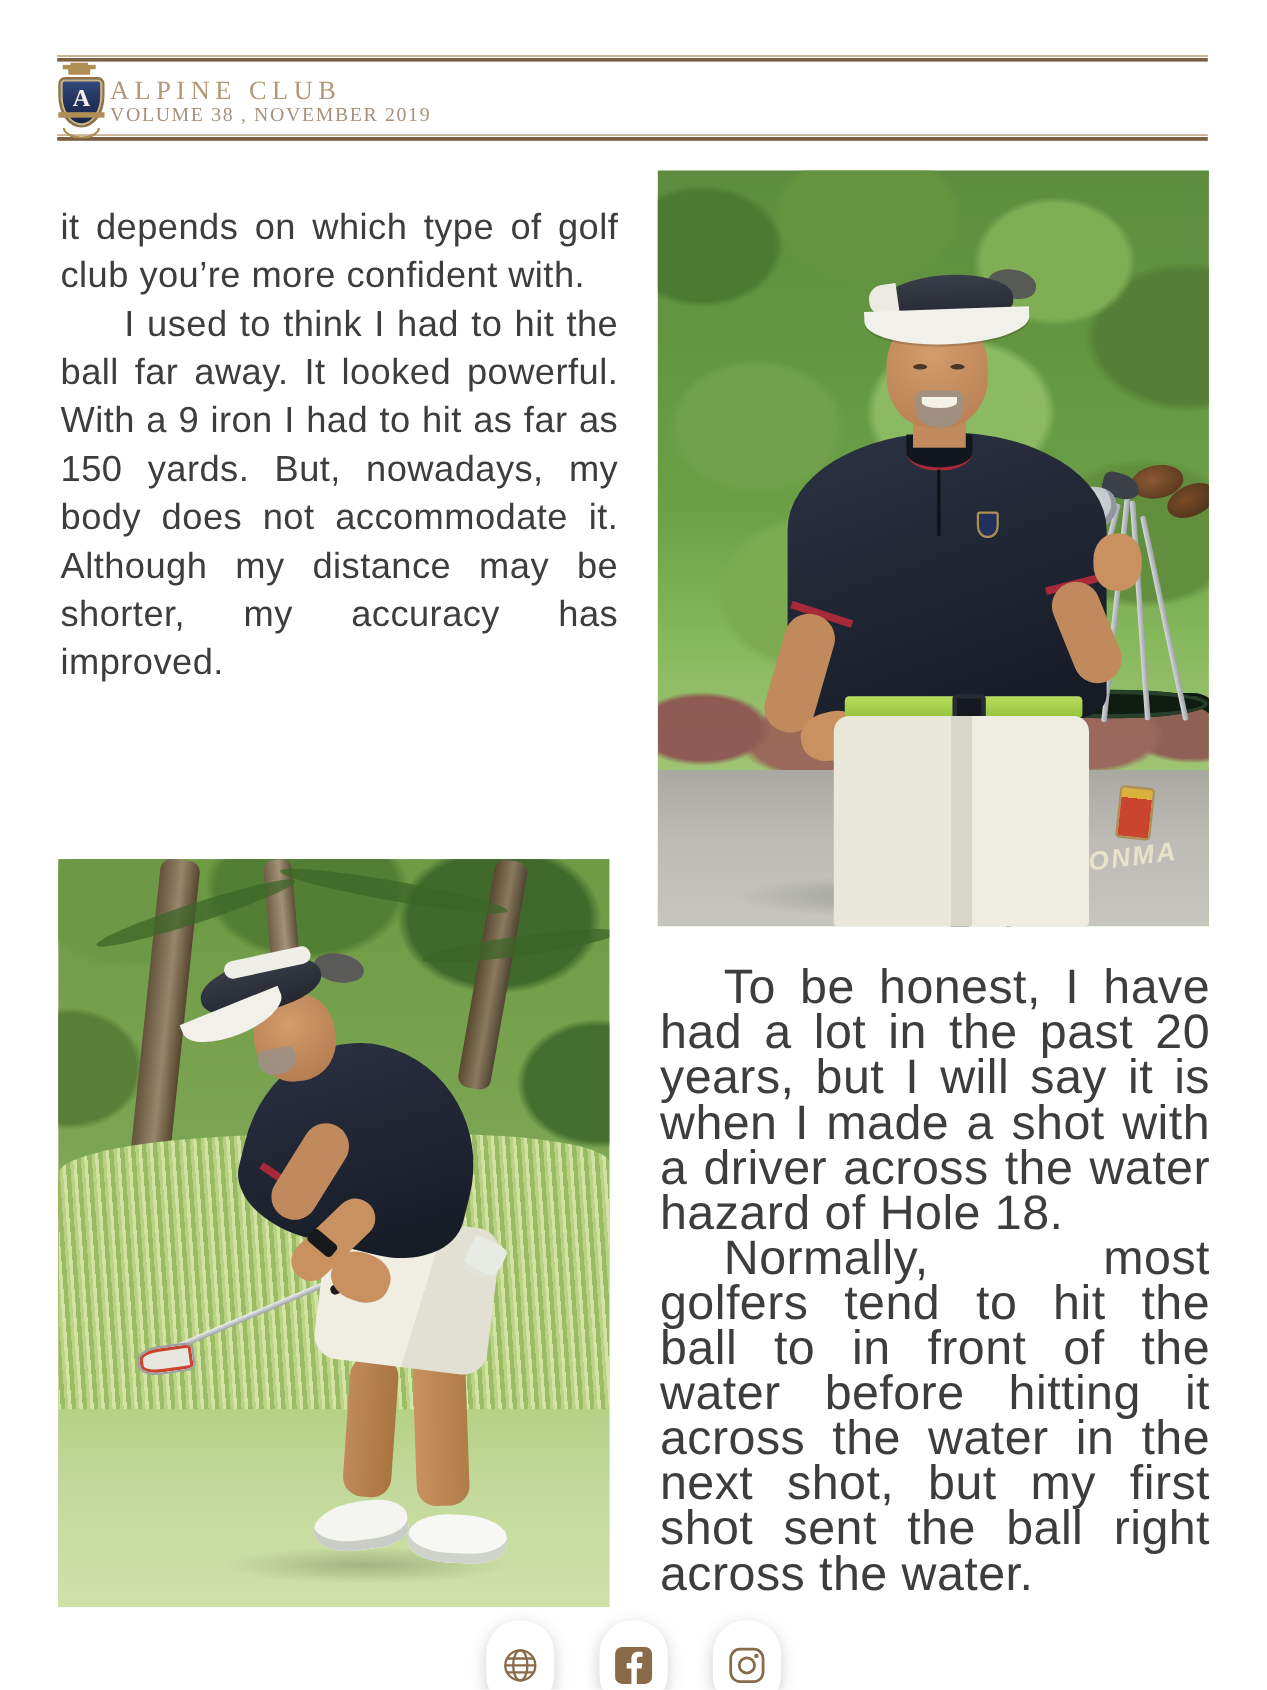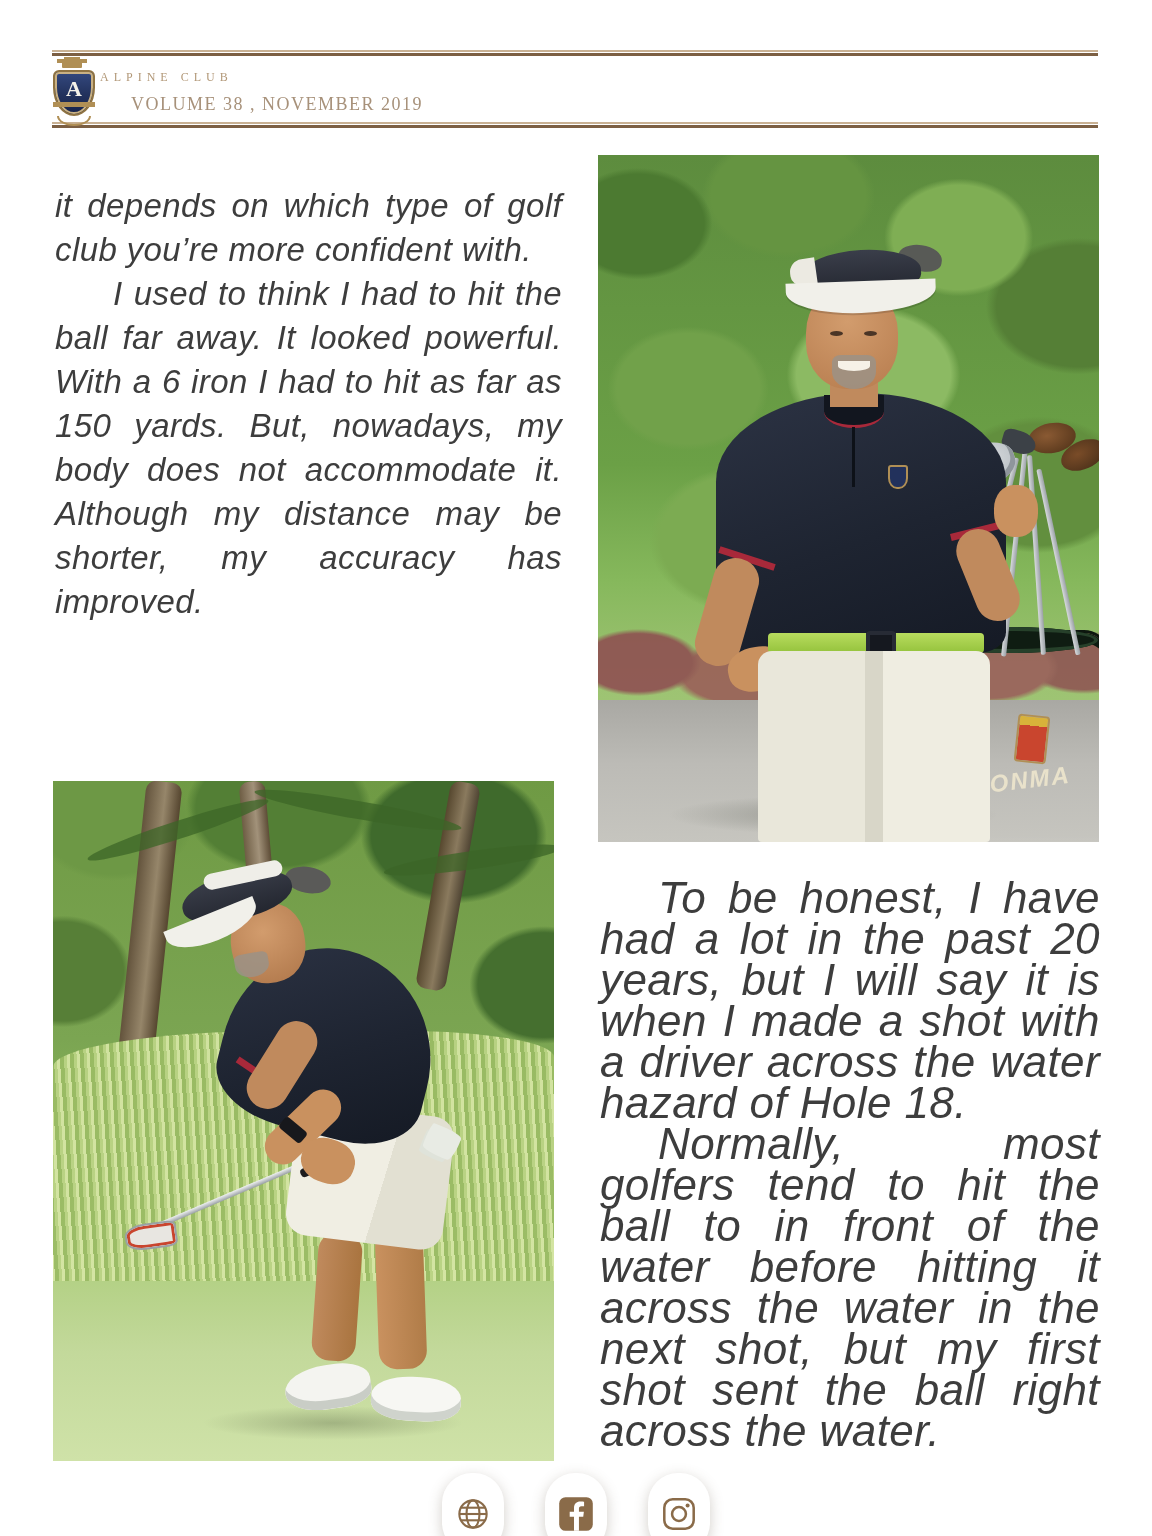--- a/index.html
+++ b/index.html
@@ -20,28 +20,28 @@
   .crest-shield{position:absolute;left:3px;top:12px;width:38px;height:42px;
     background:linear-gradient(180deg,#34497f 0%,#22315c 55%,#18244c 100%);
     border:2px solid #8f7342;box-shadow:inset 0 0 0 2px #c9b184;
     border-radius:6px 6px 50% 50%/6px 6px 62% 62%;
     display:flex;align-items:center;justify-content:center;}
   .crest-letter{color:#f4f1e8;font-family:"Liberation Serif",serif;font-size:22px;font-weight:bold;margin-top:-8px;}
   .crest-band{position:absolute;left:3px;top:44px;width:42px;height:5px;background:#b08f55;}
   .crest-ribbon{position:absolute;left:7px;top:58px;width:30px;height:8px;border:2px solid #b08f55;border-top:none;
     border-radius:0 0 50% 50%/0 0 100% 100%;}
   .brand{position:absolute;left:100px;top:70px;font-family:"Liberation Serif",serif;
-    font-size:12px;letter-spacing:5px;color:var(--brand-tan,#b29878);}
+    font-size:24px;letter-spacing:5px;color:var(--brand-tan,#b29878);}
   .edition{position:absolute;left:100px;top:94px;font-family:"Liberation Serif",serif;
-    font-size:18px;letter-spacing:1.5px;color:#a7917a;margin-left:31px;}
+    font-size:18px;letter-spacing:1.5px;color:#a7917a;}
 
   
   .col-left{position:absolute;left:55px;top:184px;width:507px;color:var(--body-ink,#3d3d3d);}
   .col-right{position:absolute;left:600px;top:877px;width:500px;color:var(--body-ink,#3d3d3d);}
-  .para{font-size:33px;line-height:44px;text-align:justify;letter-spacing:.4px;margin:0;font-style:italic;}
+  .para{font-size:33px;line-height:44px;text-align:justify;letter-spacing:.4px;margin:0;}
   .para.indent{text-indent:58px;}
   .col-right .para{line-height:41px;font-size:44px;}
   .q-head{font-size:36px;line-height:47px;font-weight:bold;color:var(--heading-ink,#161616);
     letter-spacing:.2px;margin:0;}
   .col-left .q-head{margin-top:25px;margin-bottom:10px;}
   .col-right .q-head{margin-bottom:8px;}
 
   
   .photo{position:absolute;overflow:hidden;}
   .photo *{position:absolute;}
@@ -195,21 +195,21 @@
     <span class="crest-letter">A</span>
   </div>
   <div class="crest-band"></div>
   <div class="crest-ribbon"></div>
 </div>
 <div class="brand">ALPINE CLUB</div>
 <div class="edition">VOLUME  38 , NOVEMBER 2019</div>
 
 <div class="col-left">
   <p class="para">it depends on which type of golf club you’re more confident with.</p>
-  <p class="para indent">I used to think I had to hit the ball far away. It looked powerful. With a 6 iron I had to hit as far as 150 yards. But, nowadays, my body does not accommodate it. Although my distance may be shorter, my accuracy has improved.</p>
+  <p class="para indent">I used to think I had to hit the ball far away. It looked powerful. With a 9 iron I had to hit as far as 150 yards. But, nowadays, my body does not accommodate it. Although my distance may be shorter, my accuracy has improved.</p>
 </div>
 
 <div class="photo photo-standing" role="img" aria-label="Golfer in navy polo and visor smiling beside his dark green golf bag full of clubs">
   <div class="ps-redband"></div>
   <div class="ps-path"></div>
   <div class="ps-shadow"></div>
   <div class="ps-strap"></div>
   <div class="ps-bag"></div>
   <div class="ps-bag-rim"></div>
   <div class="club-shaft cs1"></div>

